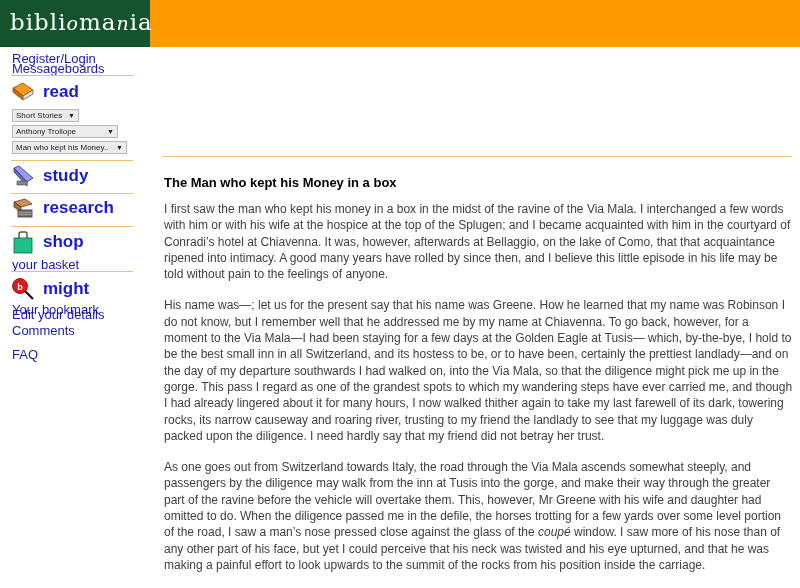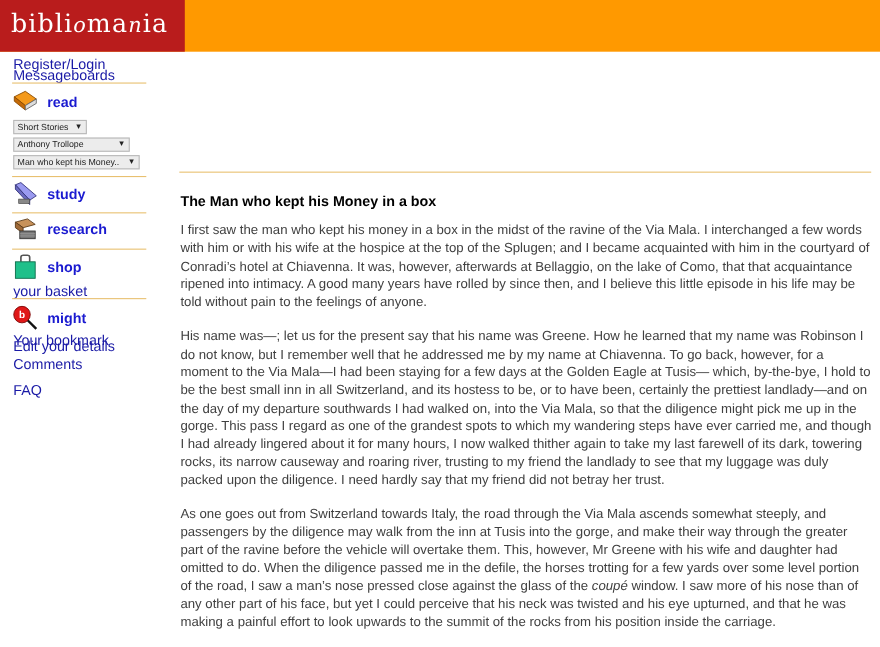--- a/index.html
+++ b/index.html
@@ -1,36 +1,36 @@
 <!DOCTYPE html>
 <html><head>
 <meta charset="utf-8">
 <style>
   * { box-sizing: border-box; margin: 0; padding: 0; }
   html, body { width: 800px; height: 588px; overflow: hidden; background: #ffffff; }
   body { font-family: "Liberation Sans", sans-serif; color: #000; position: relative; }
 
   
   .header { position: absolute; left: 0; top: 0; width: 800px; height: 47px; background: #ff9900; }
-  .logo-box { position: absolute; left: 0; top: 0; width: 168px; height: 47px; background: #b91c1c; }
+  .logo-box { position: absolute; left: 0; top: 0; width: 150px; height: 47px; background: #14532d; }
   .logo-text { position: absolute; left: 10px; top: 9px; font-family: "DejaVu Serif", serif; font-size: 23px; color: #ffffff; letter-spacing: 1px; }
   .logo-text i { font-style: italic; font-size: 19px; }
   .breadcrumb { position: absolute; left: 160px; top: 24px; font-size: 10px; font-weight: bold; color: #ffe9b8; white-space: nowrap; }
   .breadcrumb .crumb { color: #ffe9b8; cursor: pointer; }
   .breadcrumb .crumb.current { color: #2b1b9c; }
   .breadcrumb .sep { margin: 0 4px; color: #ffe9b8; }
   .breadcrumb .next-icon { display: inline-block; margin-left: 3px; font-size: 9px; color: #ffe9b8; }
 
   
   .sidebar { position: absolute; left: 0; top: 47px; width: 145px; }
   .side-link { display: block; position: absolute; left: 12px; font-size: 13px; color: #1a1aa6; text-decoration: none; cursor: pointer; white-space: nowrap; }
   .divider { position: absolute; left: 11px; width: 122px; height: 1px; background: #e8c070; }
   .section { position: absolute; left: 11px; height: 26px; display: flex; align-items: center; }
   .section-icon { width: 24px; height: 24px; margin-right: 8px; }
-  .section-label { font-size: 13px; font-weight: bold; color: #1a1ad0; cursor: pointer; }
+  .section-label { font-size: 17px; font-weight: bold; color: #1a1ad0; cursor: pointer; }
   .select { position: absolute; left: 12px; height: 13px; background: #ececec; border: 1px solid #b8b8b8; font-size: 8px; color: #222; padding: 1px 3px; display: flex; align-items: center; justify-content: space-between; cursor: pointer; }
   .select .arrow { font-size: 7px; margin-left: 4px; }
 
   
   .main-divider { position: absolute; left: 163px; top: 156px; width: 629px; height: 1px; background: #e8c070; }
   .title { position: absolute; left: 164px; top: 175px; font-size: 13px; font-weight: bold; color: #000; }
   .content { position: absolute; left: 164px; top: 201px; width: 630px; font-size: 12px; line-height: 16.3px; color: #404040; }
   .content p { margin-bottom: 15px; }
 </style>
 </head>

